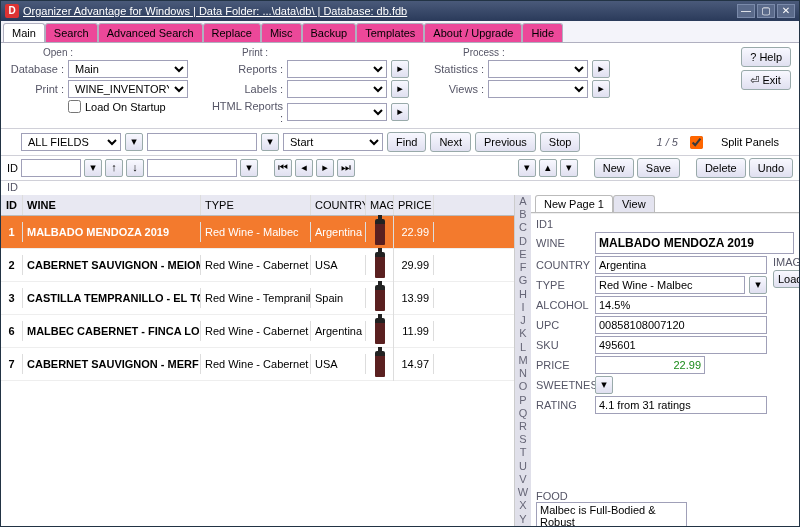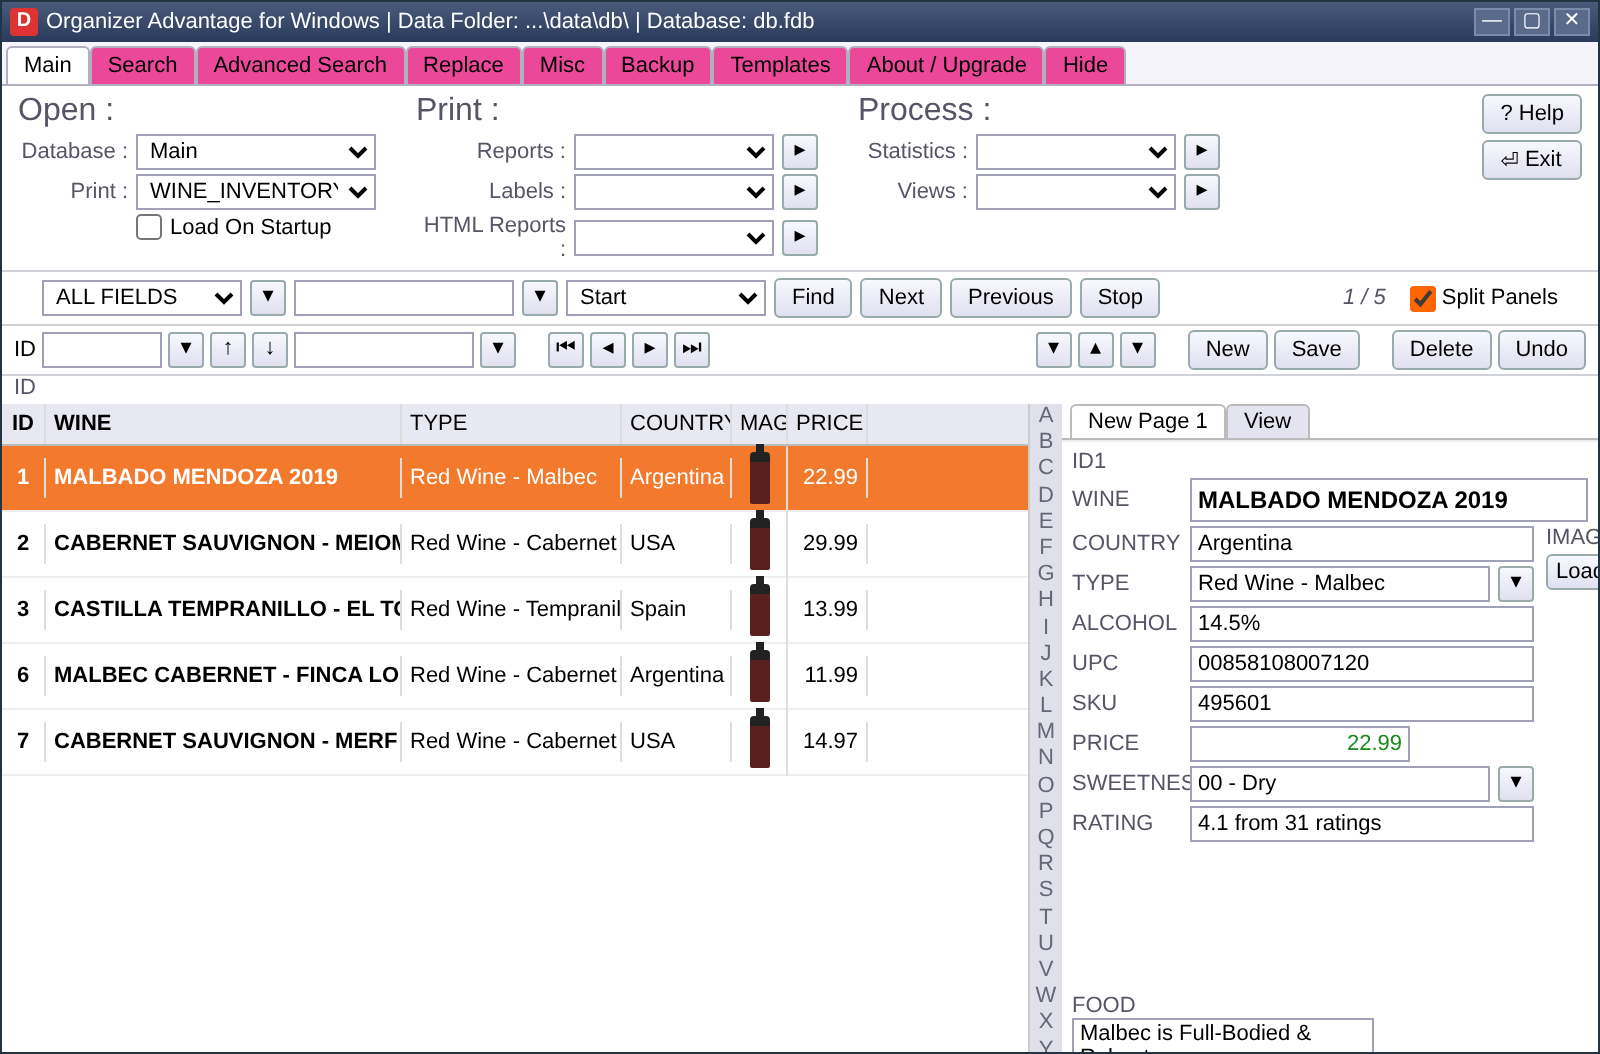--- a/index.html
+++ b/index.html
@@ -1,39 +1,39 @@
 <!DOCTYPE html>
 <html><head>
 <meta charset="utf-8">
 <style>
   * { box-sizing: border-box; margin: 0; padding: 0; font-family: Tahoma, Arial, sans-serif; font-size: 11px; }
   body { background: #e8e8f0; }
   .window { width: 800px; height: 527px; background: #fff; border: 1px solid #234; display: flex; flex-direction: column; }
   .titlebar { height: 20px; background: linear-gradient(#4a5a7a,#2a3a5a); color: #fff; display: flex; align-items: center; padding: 0 4px; }
   .titlebar .icon { width: 14px; height: 14px; background: #d33; color:#fff; text-align:center; font-weight:bold; font-size:10px; line-height:14px; border-radius:2px; margin-right:4px;}
-  .titlebar .title { flex:1; font-weight: normal; }
+  .titlebar .title { flex:1; font-weight: normal; text-decoration: underline; }
   .winbtns { display:flex; gap:2px;}
   .winbtn { width:18px; height:14px; background:#5a6a8a; border:1px solid #7a8aaa; color:#fff; text-align:center; line-height:12px; font-size:10px; cursor:pointer;}
   .tabs { display:flex; background:#f4f4fa; border-bottom:1px solid #b0b0c0; padding-top:2px; padding-left:2px;}
   .tab { padding:3px 8px; border:1px solid #b0b0c0; border-bottom:none; background:#ec4899; margin-right:0px; cursor:pointer; border-radius:3px 3px 0 0;}
   .tab.active { background:#fff; }
   .toolbar-area { background:#fff; padding:4px 8px; border-bottom:1px solid #d0d0d8;}
   .tool-row { display:flex; gap:20px; align-items:flex-start;}
   .tool-group { display:flex; flex-direction:column; gap:2px;}
-  .tool-group .gh { font-size:16px; color:#556;}
+  .tool-group .gh { font-size:10px; color:#556;margin-left:34px;}
   .field-row { display:flex; align-items:center; gap:4px; margin-bottom:0;}
   .field-row label { width:55px; text-align:right; color:#556;}
   .field-row label.wide { width:75px;}
   select, input[type=text] { border:1px solid #a0a0b8; background:#fff; padding:1px 2px; height:18px;}
   select { min-width:100px;}
   .btn { border:1px solid #9aa; background:linear-gradient(#f8f8ff,#e0e0f0); padding:2px 8px; cursor:pointer; border-radius:3px; display:inline-flex; align-items:center; gap:3px; height:20px;}
   .btn.mini { padding:1px 4px; height:18px;}
   .right-btns { margin-left:auto; display:flex; flex-direction:column; gap:3px;}
   .search-bar { display:flex; align-items:center; gap:4px; padding:3px 20px; background:#fff; border-bottom:1px solid #d0d0d8;}
-  .checkbox-row { display:flex; align-items:center; gap:3px;}
+  .checkbox-row { display:flex; align-items:center; gap:18px;}
   .content { flex:1; display:flex; overflow:hidden; background:#fff;}
   .left-panel { flex:1; display:flex; flex-direction:column; border-right:1px solid #ccc; min-width:0;}
   .id-bar { display:flex; align-items:center; gap:3px; padding:2px 6px; border-bottom:1px solid #d0d0d8;}
   .iconbtn { width:18px; height:18px; border:1px solid #9aa; background:linear-gradient(#f8f8ff,#e0e0f0); text-align:center; line-height:15px; cursor:pointer; border-radius:2px;}
   .grid { flex:1; overflow:auto;}
   .grid-header { display:flex; background:#e8e8f2; border-bottom:1px solid #bbb; position:sticky; top:0;}
   .grid-header span, .grid-row span.cell { padding:4px 4px; border-right:1px solid #ddd; overflow:hidden; white-space:nowrap;}
   .col-id { width:22px; text-align:center; font-weight:bold;}
   .col-wine { width:178px; font-weight:bold;}
   .col-type { width:110px;}
@@ -331,21 +331,20 @@
             <div class="rp-row">
                 <label>SKU</label>
                 <input class="rp-input" value="495601" style="">
               </div>
             <div class="rp-row">
                 <label>PRICE</label>
                 <input class="rp-input price" value="22.99" style="">
               </div>
             <div class="rp-row">
                 <label>SWEETNESS</label>
-                <input class="rp-input" value="00 - Dry" style="">
                 <span class="iconbtn">▾</span>
               </div>
             <div class="rp-row">
                 <label>RATING</label>
                 <input class="rp-input" value="4.1 from 31 ratings" style="">
               </div>
           </div>
           <div class="img-col">
             <div class="img-hdr">IMAGE</div>
             <div class="img-btns">

